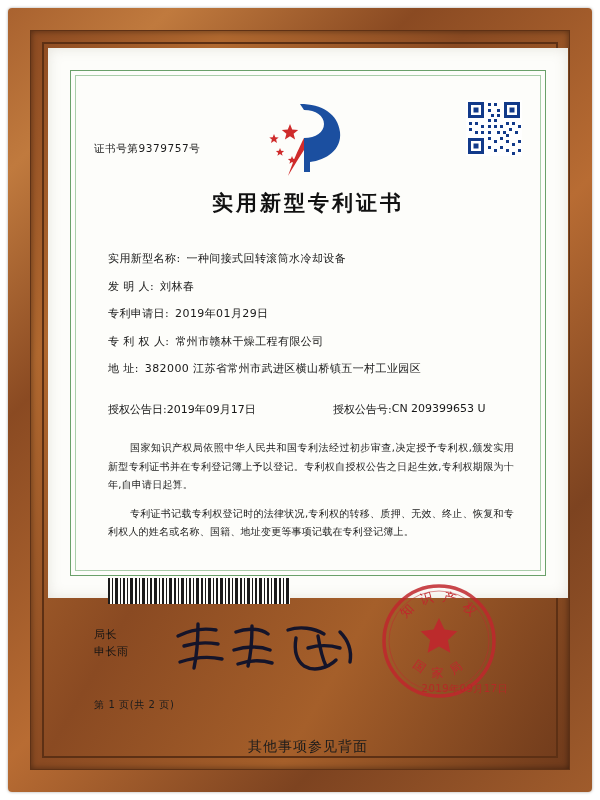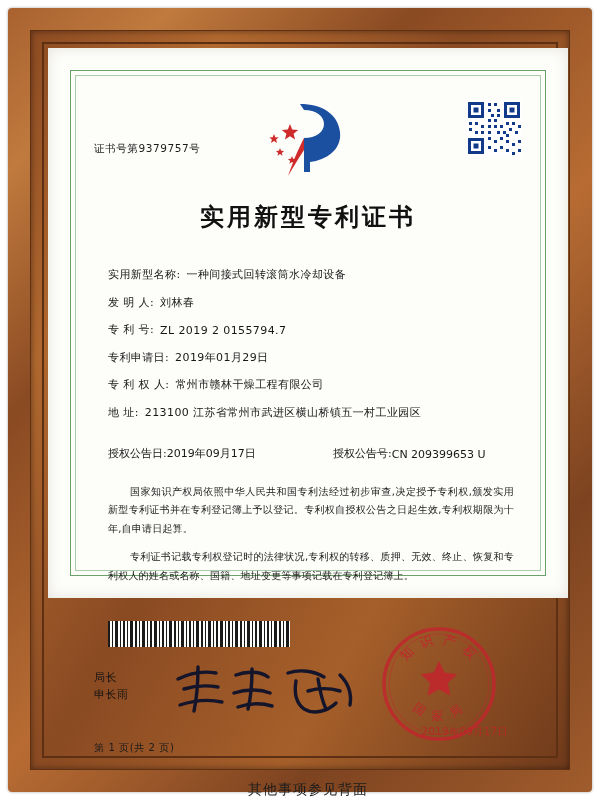--- a/index.html
+++ b/index.html
@@ -110,24 +110,24 @@
     top: 6px;
     width: 56px;
     height: 56px;
   }
 
   
   .title {
     text-align: center;
     font-family: "DejaVu Serif", "Liberation Serif", serif;
     font-weight: bold;
-    font-size: 24px;
+    font-size: 21px;
     letter-spacing: 3px;
     color: #111;
-    margin-top: 12px;
+    margin-top: 0;
   }
 
   
   .fields {
     margin-top: 34px;
     padding-left: 14px;
   }
   .field {
     display: flex;
     align-items: flex-end;
@@ -145,21 +145,21 @@
   }
   .field-split {
     display: flex;
     align-items: baseline;
     margin-bottom: 12.5px;
     font-size: 11px;
     color: #171717;
     margin-top: 26px;
   }
   .field-split .seg1 { width: 225px; display: flex; }
-  .field-split .seg2 { display: flex; align-items: flex-end; }
+  .field-split .seg2 { display: flex; }
 
   .label-sp2 { letter-spacing: 11px; }
   .label-sp3 { letter-spacing: 5.5px; }
   .label-sp4 { letter-spacing: 2.2px; }
 
   
   .paras {
     margin-top: 22px;
     padding-left: 14px;
     padding-right: 8px;
@@ -326,38 +326,34 @@
         <div class="field">
           <span class="label">实用新型名称:</span>
           <span class="value">一种间接式回转滚筒水冷却设备</span>
         </div>
 
         <div class="field">
           <span class="label label-sp2">发 明 人:</span>
           <span class="value">刘林春</span>
         </div>
 
-        <div class="field">
-          <span class="label label-sp2">专 利 号:</span>
-          <span class="value">ZL 2019 2 0155794.7</span>
-        </div>
 
         <div class="field">
           <span class="label">专利申请日:</span>
           <span class="value">2019年01月29日</span>
         </div>
 
         <div class="field">
           <span class="label label-sp4">专 利 权 人:</span>
           <span class="value">常州市赣林干燥工程有限公司</span>
         </div>
 
         <div class="field">
           <span class="label label-sp3">地 址:</span>
-          <span class="value">213100 江苏省常州市武进区横山桥镇五一村工业园区</span>
+          <span class="value">382000 江苏省常州市武进区横山桥镇五一村工业园区</span>
         </div>
 
         <div class="field-split">
           <span class="seg1">
             <span class="label">授权公告日:</span>
             <span class="value">2019年09月17日</span>
           </span>
           <span class="seg2">
             <span class="label">授权公告号:</span>
             <span class="value">CN 209399653 U</span>

